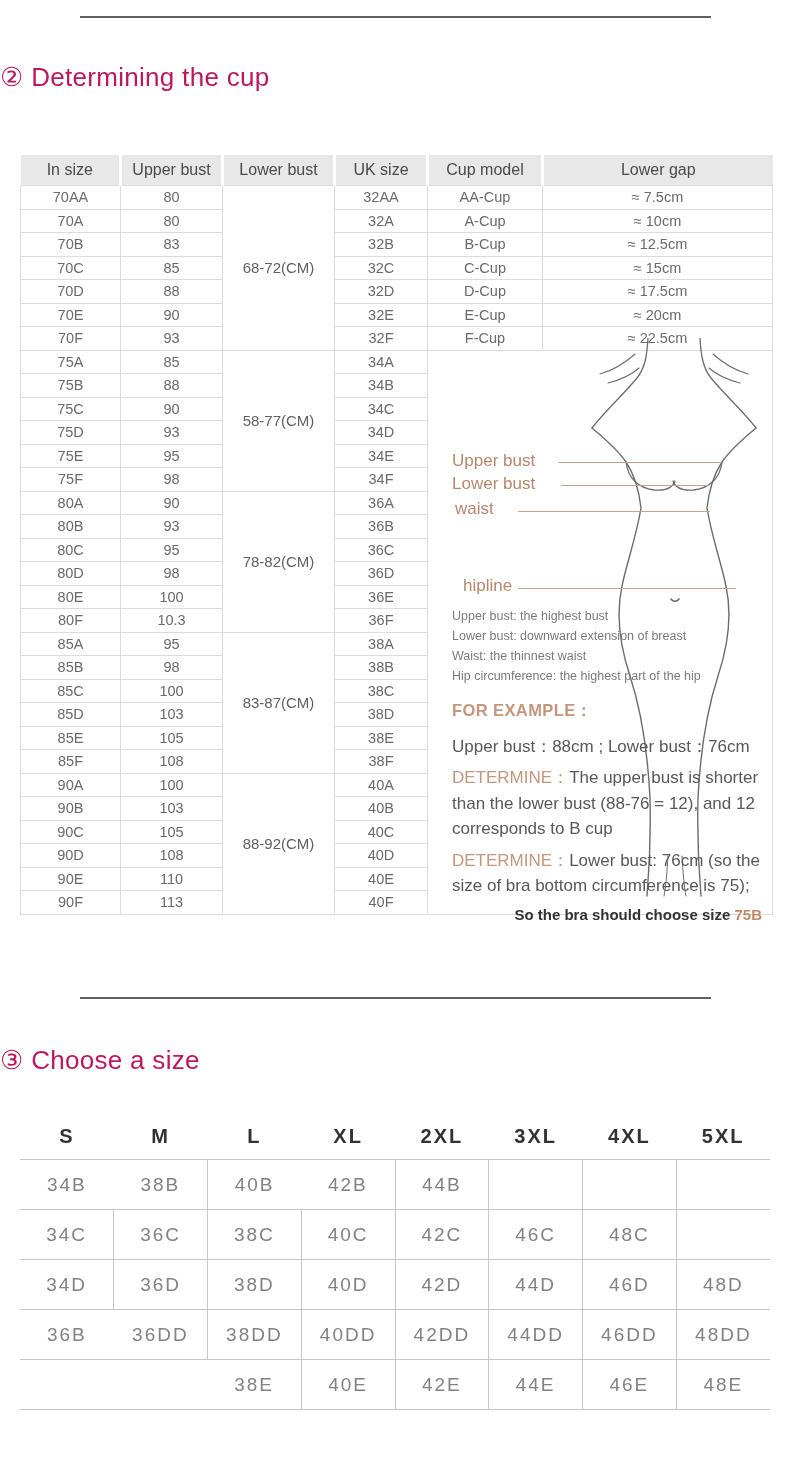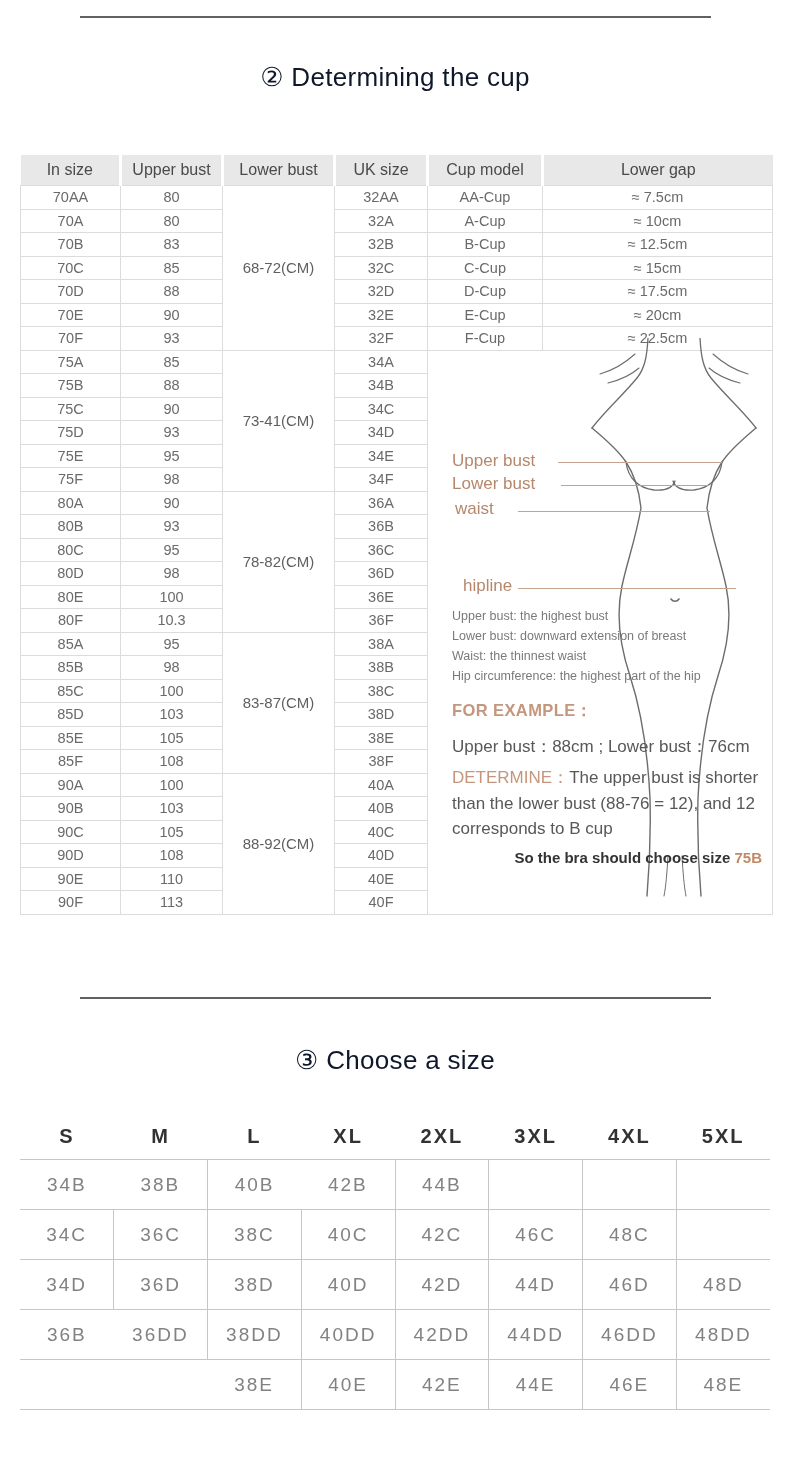--- a/index.html
+++ b/index.html
@@ -3,22 +3,22 @@
 <meta charset="utf-8">
 <style>
   html,body{margin:0;padding:0;background:#fff;}
   body{width:790px;height:1471px;position:relative;font-family:"Liberation Sans",sans-serif;}
   .page{position:relative;width:790px;height:1471px;overflow:hidden;background:#fff;}
 
   .divider{position:absolute;left:80px;width:631px;height:2px;background:#616161;}
   #divider-top{top:16px;}
   #divider-mid{top:997px;}
 
-  .section-title{position:absolute;left:0;width:100%;text-align:center;margin:0;
-    font-size:26px;font-weight:500;color:#0f172a;letter-spacing:.3px;}
+  .section-title{position:absolute;left:0;width:100%;text-align:left;margin:0;
+    font-size:26px;font-weight:500;color:#be185d;letter-spacing:.3px;}
   #title-cup{top:62px;}
   #title-size{top:1045px;}
 
   
   #cup-table{position:absolute;left:20px;top:155px;width:752px;border-collapse:collapse;table-layout:fixed;}
   #cup-table col.c1{width:100px}#cup-table col.c2{width:102px}#cup-table col.c3{width:112px}
   #cup-table col.c4{width:93px}#cup-table col.c5{width:115px}#cup-table col.c6{width:230px}
   #cup-table th{background:#e8e8e8;height:30px;font-size:16px;font-weight:400;color:#4a4a4a;
     border-left:3px solid #fff;padding:0;}
   #cup-table th:first-child{border-left:none;}
@@ -135,21 +135,21 @@
         <tr class="data-row">
           <td class="c-in">70F</td>
           <td class="c-upper">93</td>
           <td class="c-uk">32F</td>
           <td class="c-cup">F-Cup</td>
           <td class="c-gap">≈  22.5cm</td>
         </tr>
         <tr class="data-row">
           <td class="c-in">75A</td>
           <td class="c-upper">85</td>
-          <td class="c-lower" rowspan="6">73-41(CM)</td>
+          <td class="c-lower" rowspan="6">58-77(CM)</td>
           <td class="c-uk">34A</td>
           <td class="figure-cell" colspan="2" rowspan="24"></td>
         </tr>
         <tr class="data-row">
           <td class="c-in">75B</td>
           <td class="c-upper">88</td>
           <td class="c-uk">34B</td>
         </tr>
         <tr class="data-row">
           <td class="c-in">75C</td>
@@ -296,20 +296,21 @@
 
     <div id="explain-col">
       <p class="exp-line">Upper bust: the highest bust</p>
       <p class="exp-line">Lower bust: downward extension of breast</p>
       <p class="exp-line">Waist: the thinnest waist</p>
       <p class="exp-line">Hip circumference: the highest part of the hip</p>
 
       <h3 id="example-title">FOR EXAMPLE：</h3>
       <p class="ex-p">Upper bust：88cm ; Lower bust：76cm</p>
       <p class="ex-p"><span class="det-label">DETERMINE：</span><span>The upper bust is shorter than the lower bust (88-76 = 12), and 12 corresponds to B cup</span></p>
+      <p class="ex-p"><span class="det-label">DETERMINE：</span><span>Lower bust: 76cm (so the size of bra bottom circumference is 75);</span></p>
       <p id="conclusion"><span>So the bra should choose size</span> <span class="size-hl">75B</span></p>
     </div>
   </div>
 
   <div class="divider" id="divider-mid"></div>
 
   <h2 class="section-title" id="title-size">③ Choose a size</h2>
 
   <table id="size-table">
     <thead>

